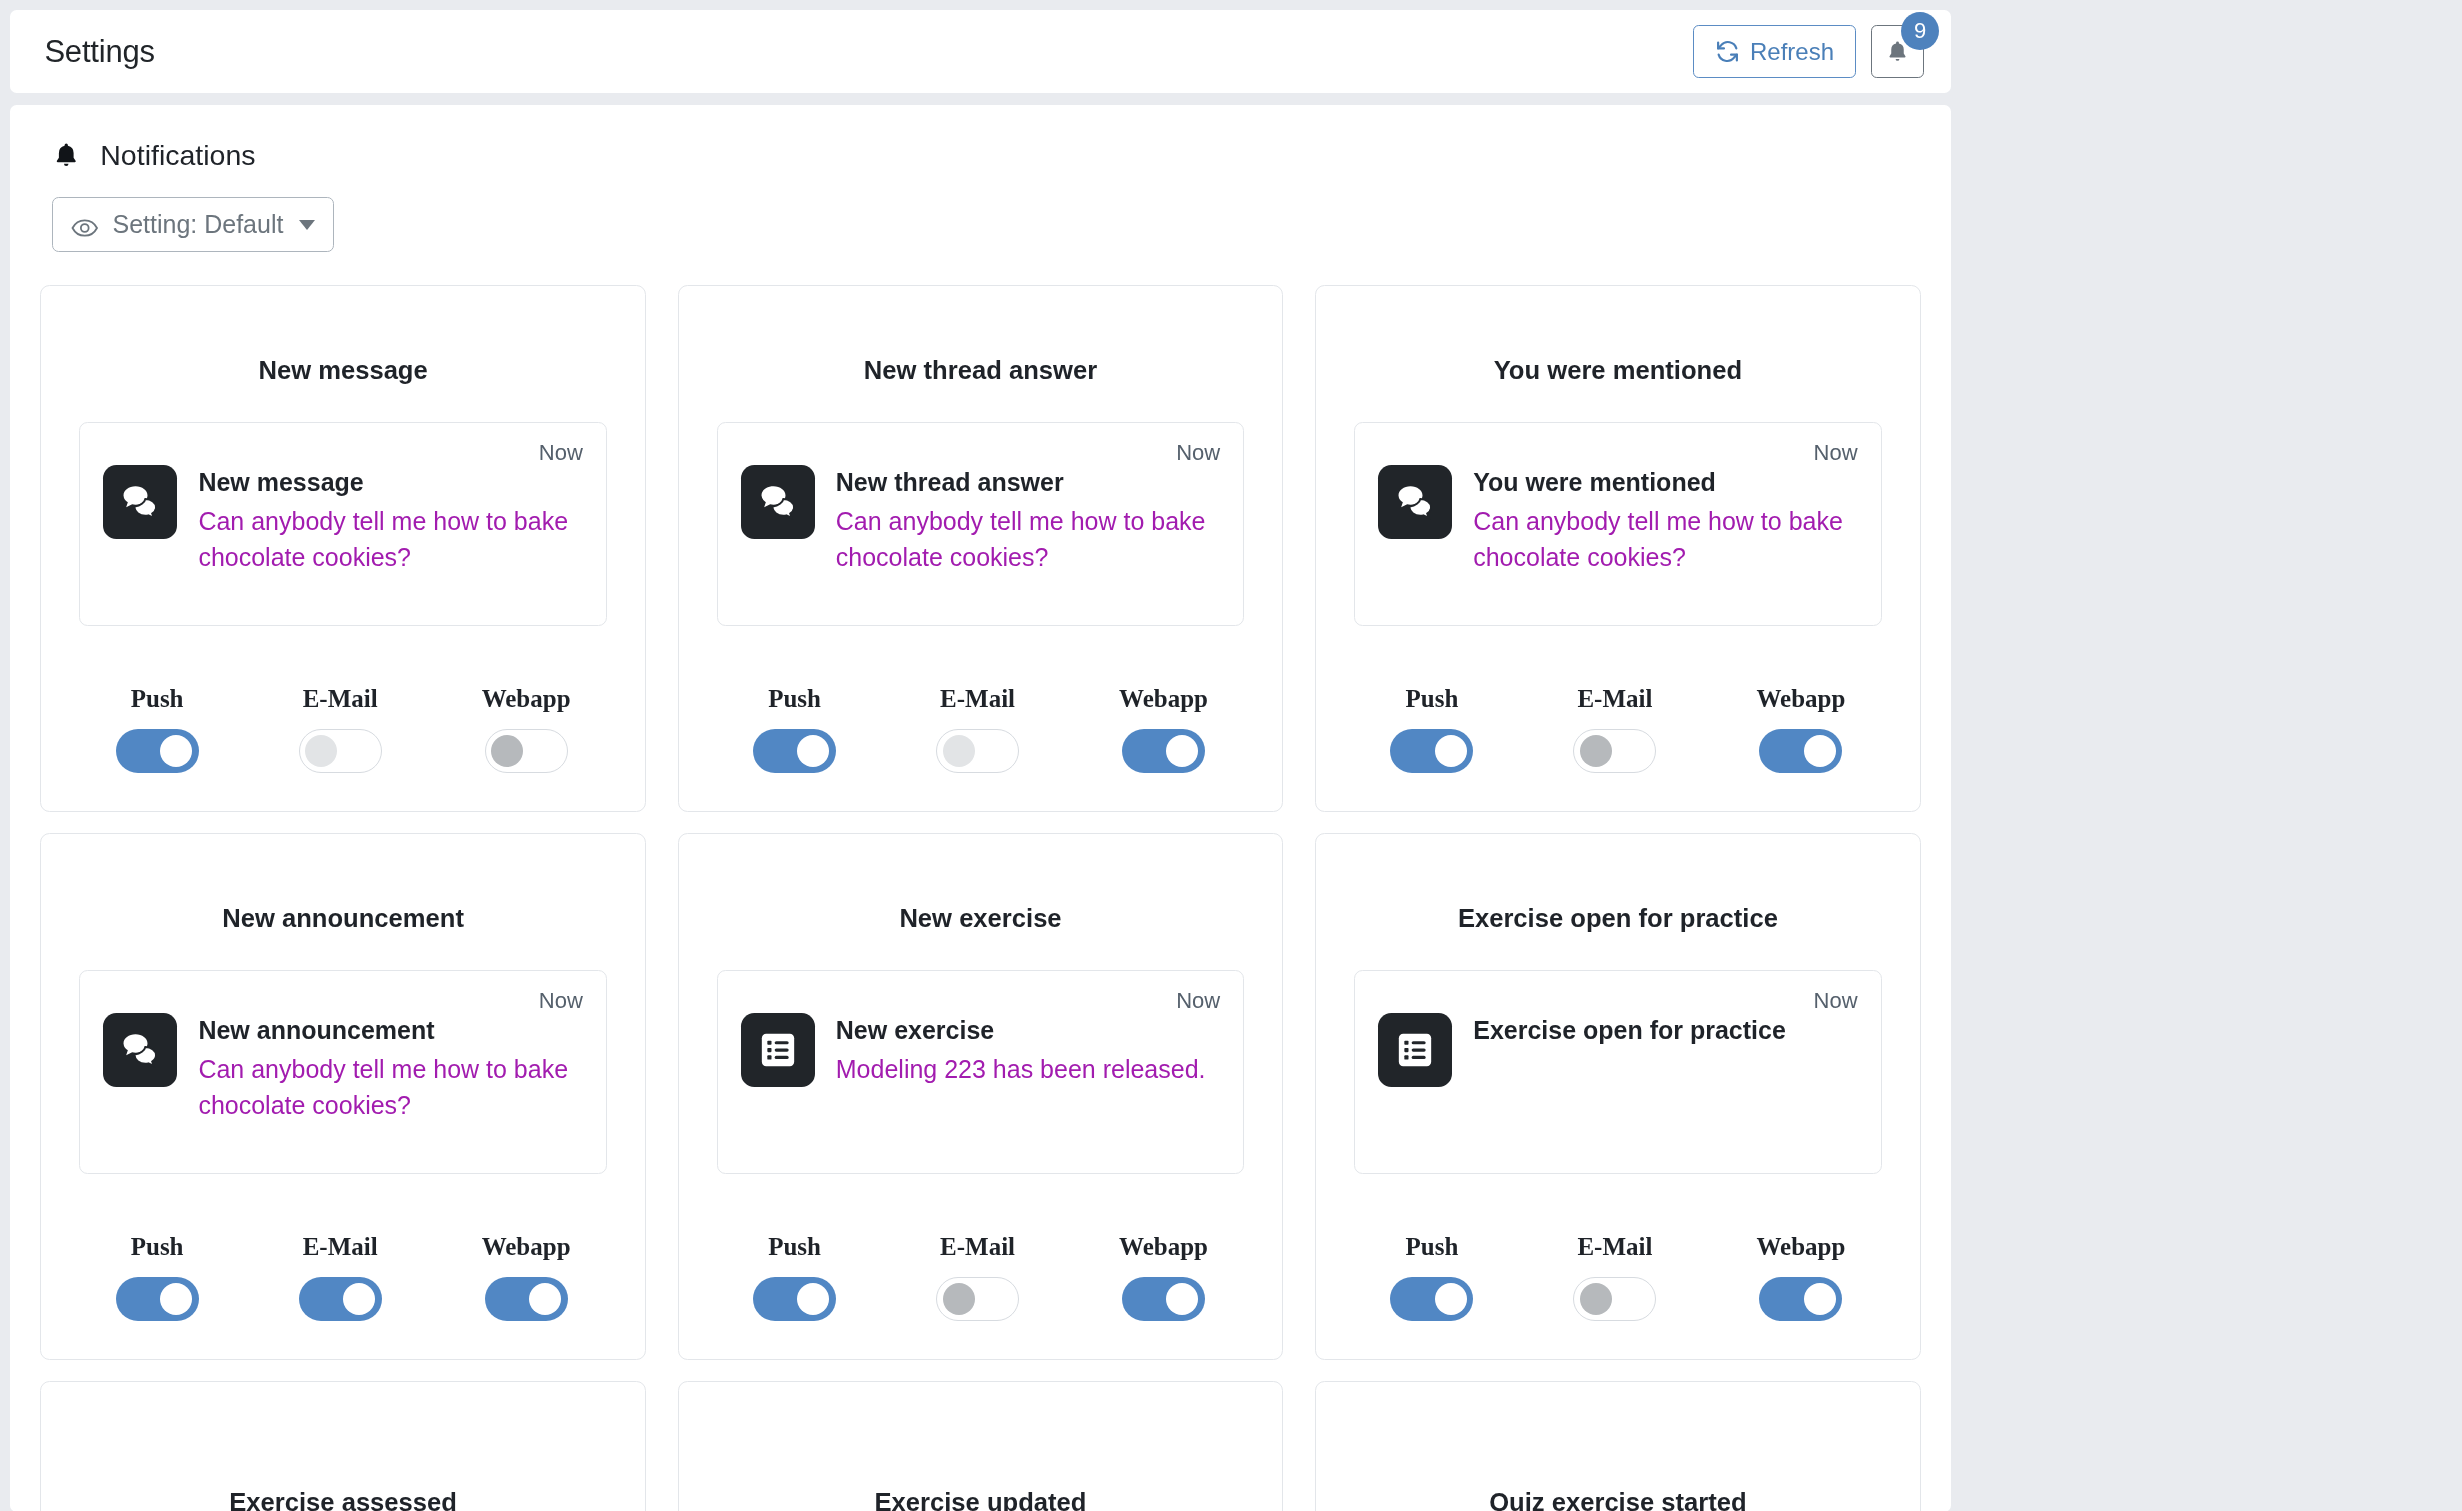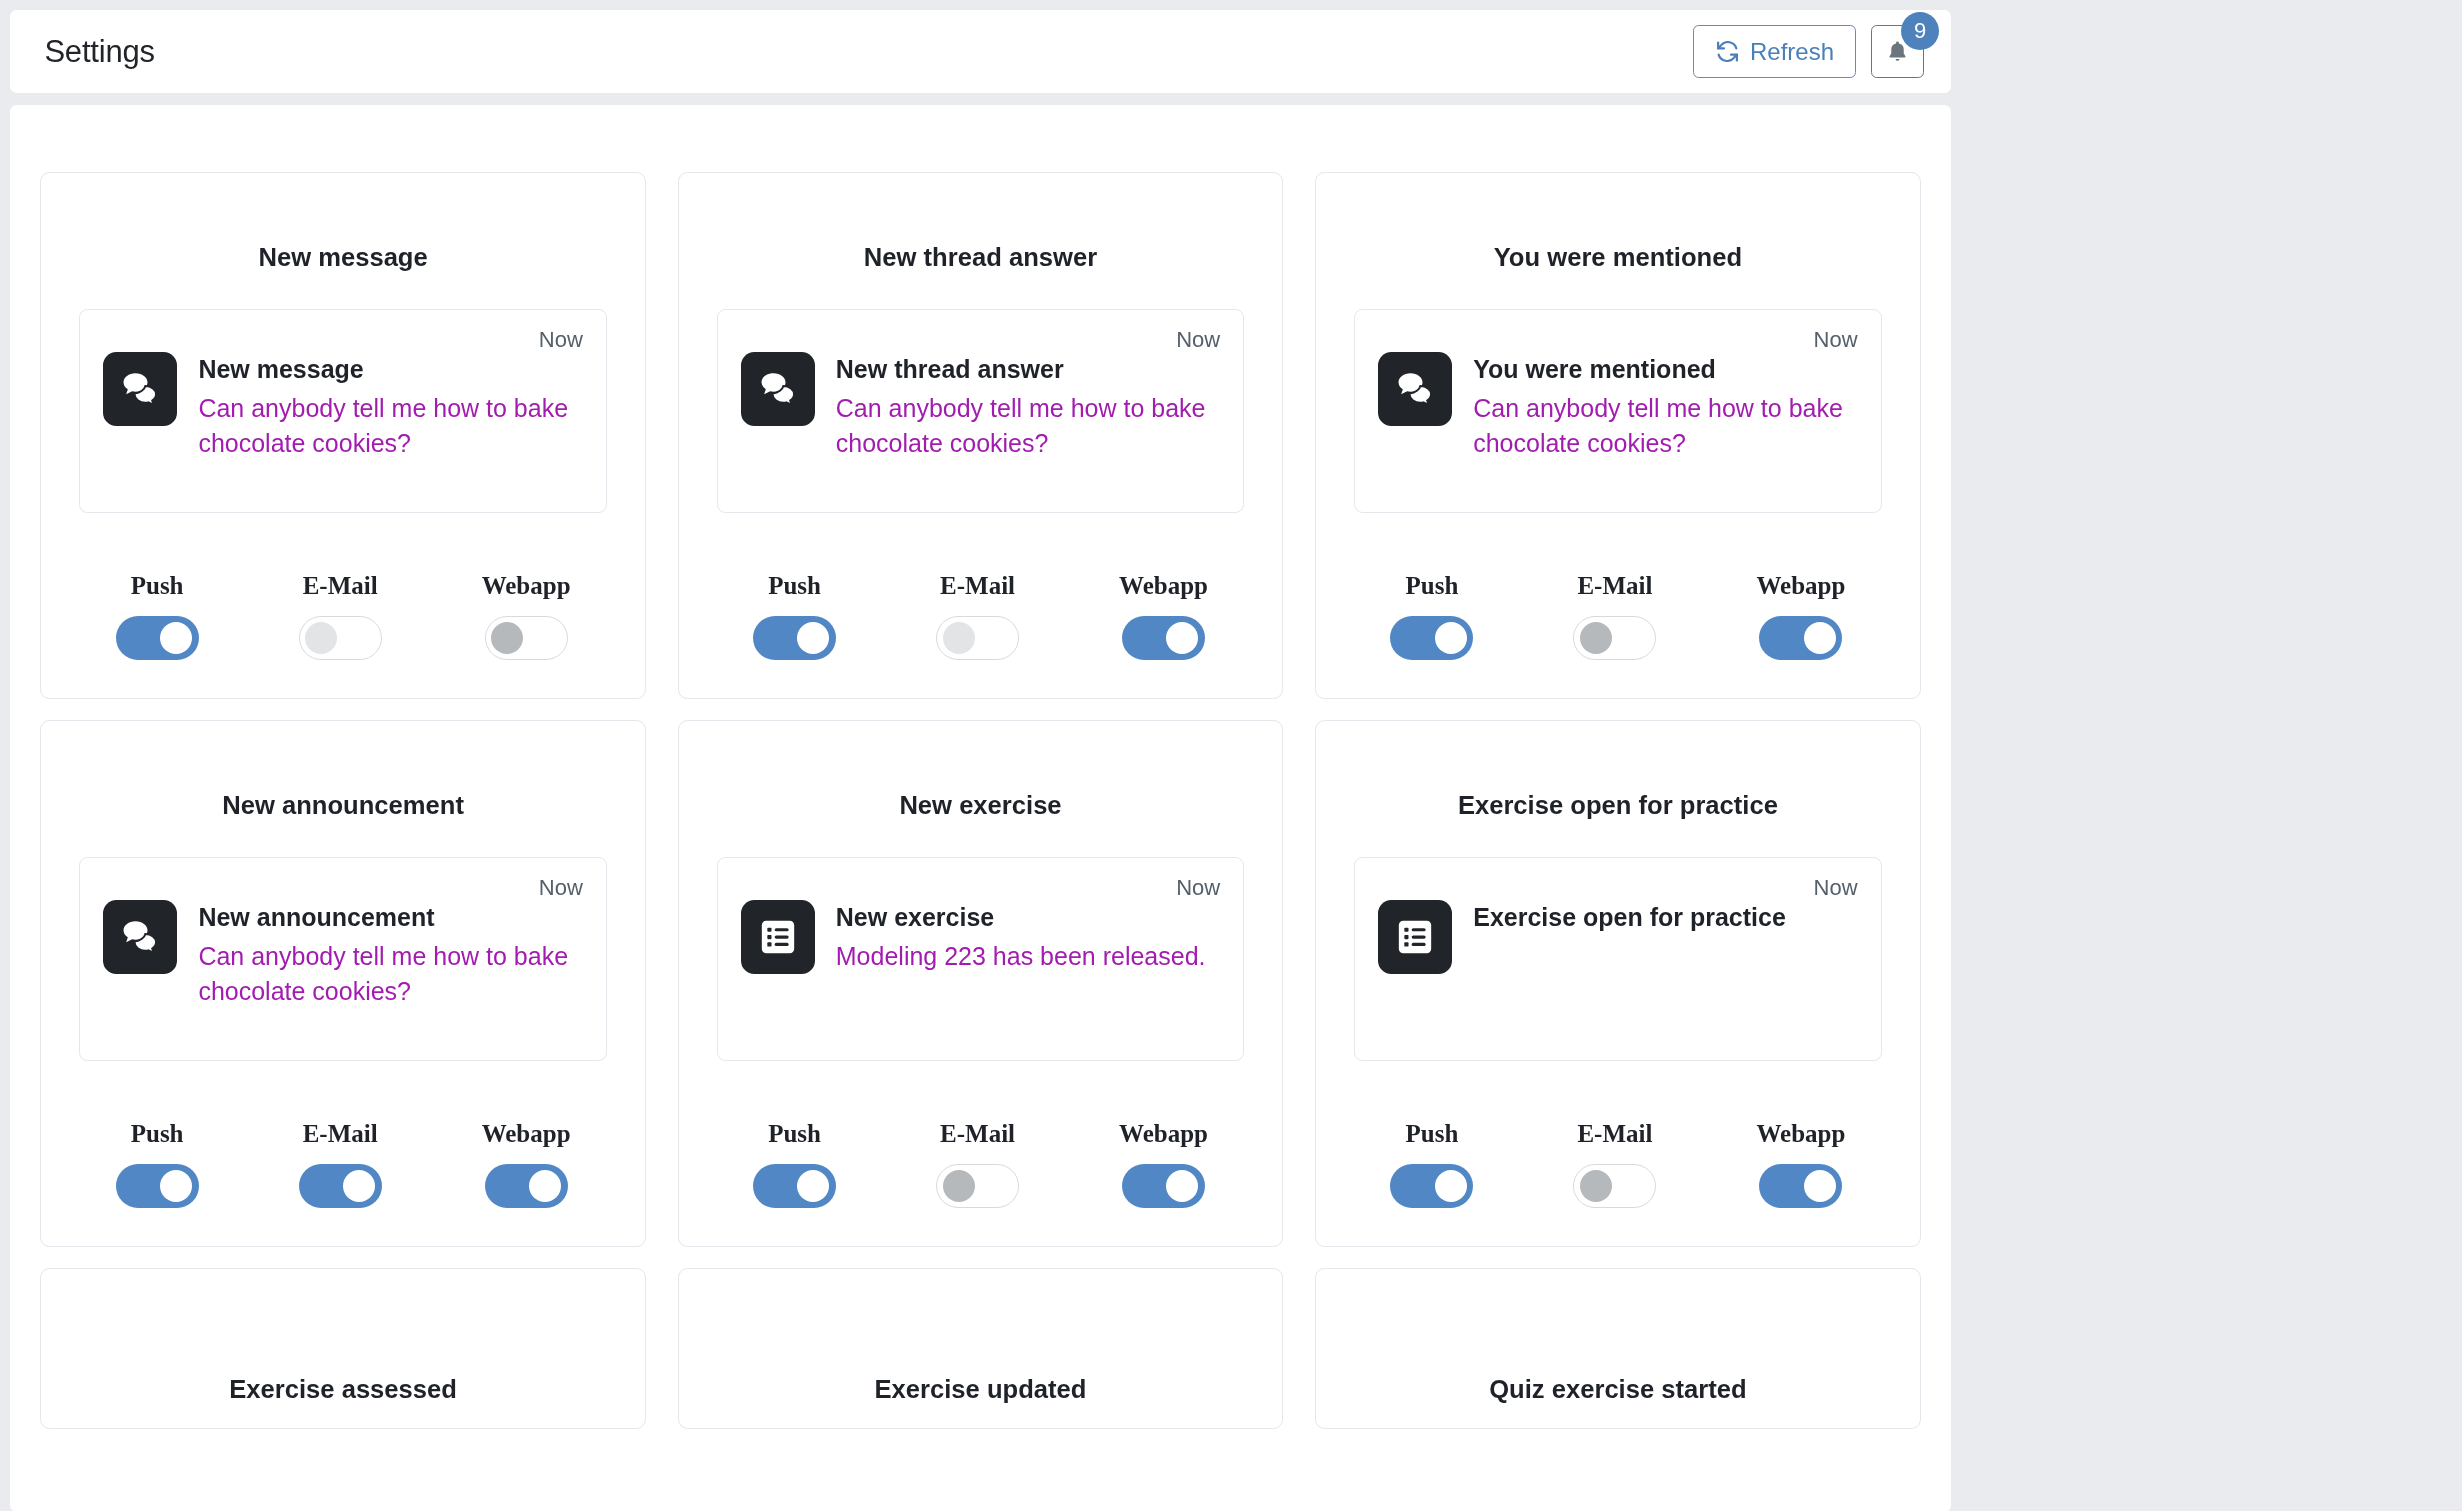--- a/index.html
+++ b/index.html
@@ -233,21 +233,40 @@
             </svg>
           </span>
         </button>
         <span class="badge">9</span>
       </div>
     </div>
   </div>
 
   <div class="panel">
 
-
+    <div class="section-head">
+      <span class="icon-bell-lg">
+        <svg viewBox="0 0 24 24" width="28.5" height="28.5" fill="#111418">
+          <path d="M12 2.1a1.4 1.4 0 0 1 1.4 1.4v.55A6.2 6.2 0 0 1 18.2 10.1V14l1.66 2.7a.78.78 0 0 1-.66 1.2H4.8a.78.78 0 0 1-.66-1.2L5.8 14v-3.9A6.2 6.2 0 0 1 10.6 4.05V3.5A1.4 1.4 0 0 1 12 2.1z"></path>
+          <path d="M10.1 19.2h3.8a1.9 1.9 0 0 1-3.8 0z"></path>
+        </svg>
+      </span>
+      <span class="section-title">Notifications</span>
+    </div>
+
+    <button class="setting-btn">
+      <span class="icon-eye">
+        <svg viewBox="0 0 29 21" width="27.5" height="20" fill="none" stroke="#6c757d" stroke-width="1.9">
+          <path d="M1.6 10.5C4.3 5.2 9 2.4 14.5 2.4S24.7 5.2 27.4 10.5c-2.7 5.3-7.4 8.1-12.9 8.1S4.3 15.8 1.6 10.5z"></path>
+          <circle cx="14.5" cy="10.5" r="4.1"></circle>
+        </svg>
+      </span>
+      <span>Setting: Default</span>
+      <span class="caret"></span>
+    </button>
 
     <div class="grid" id="cards-grid">
         <div class="ncard">
           <div class="ncard-title">New message</div>
           <div class="preview">
             <span class="preview-time">Now</span>
             <div class="preview-body">
               <div class="app-icon">
                 <svg viewBox="0 0 24 24" fill="#ffffff">
                   <path d="M9.3 2.6c4 0 7.2 2.4 7.2 5.5 0 3-3.2 5.5-7.2 5.5-.7 0-1.4-.1-2-.2l-3.6 1.7 1-3A5.1 5.1 0 0 1 2.1 8.1c0-3.1 3.2-5.5 7.2-5.5z"></path>

